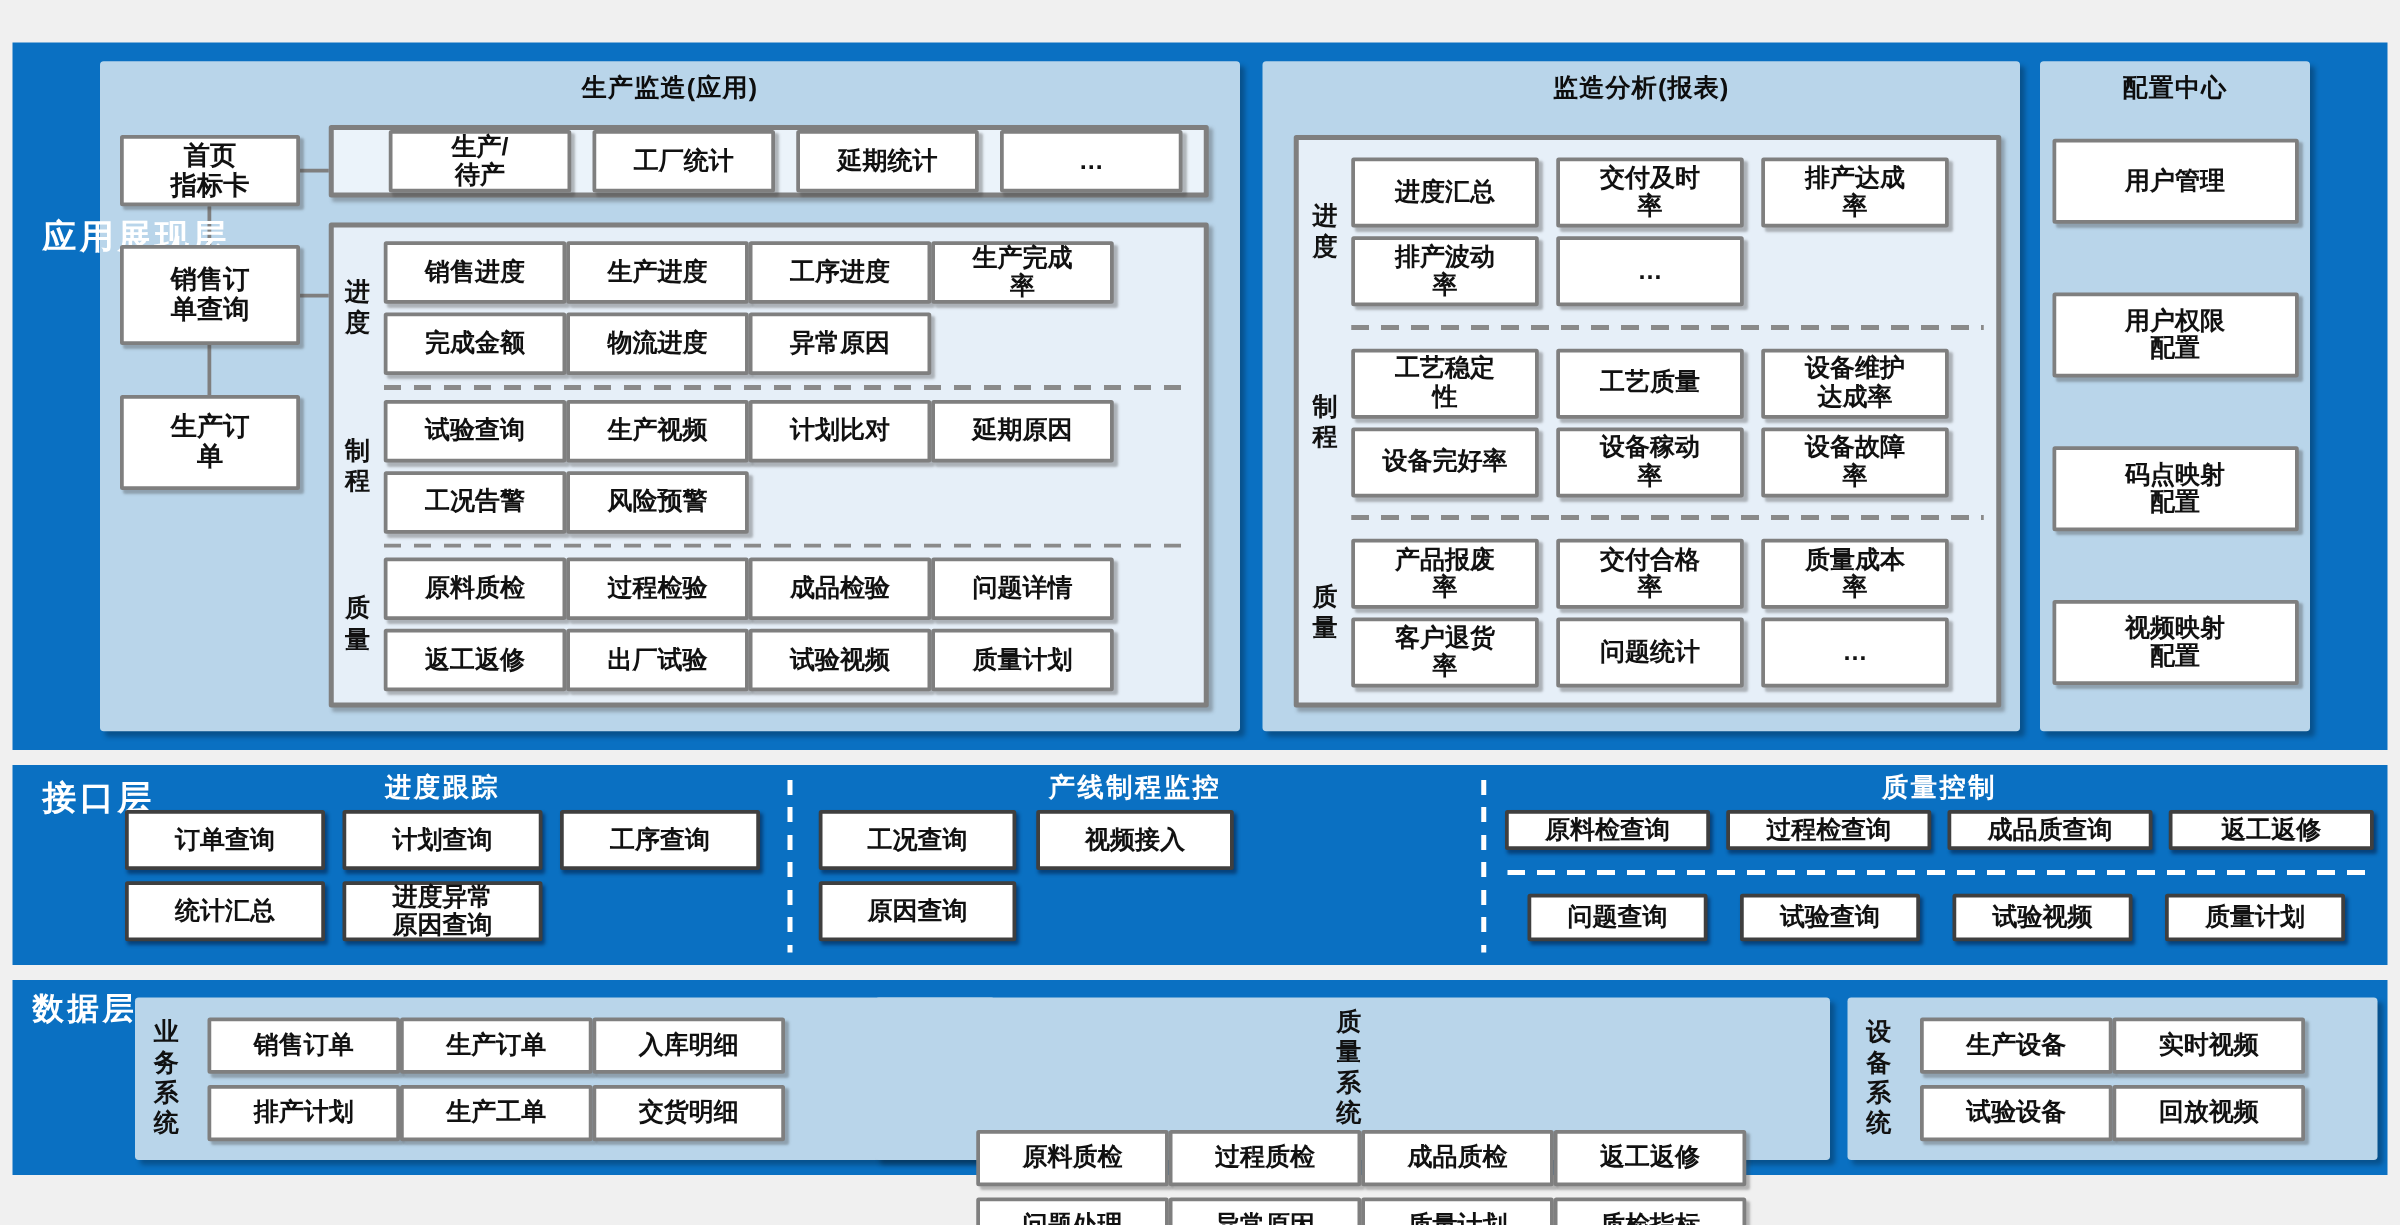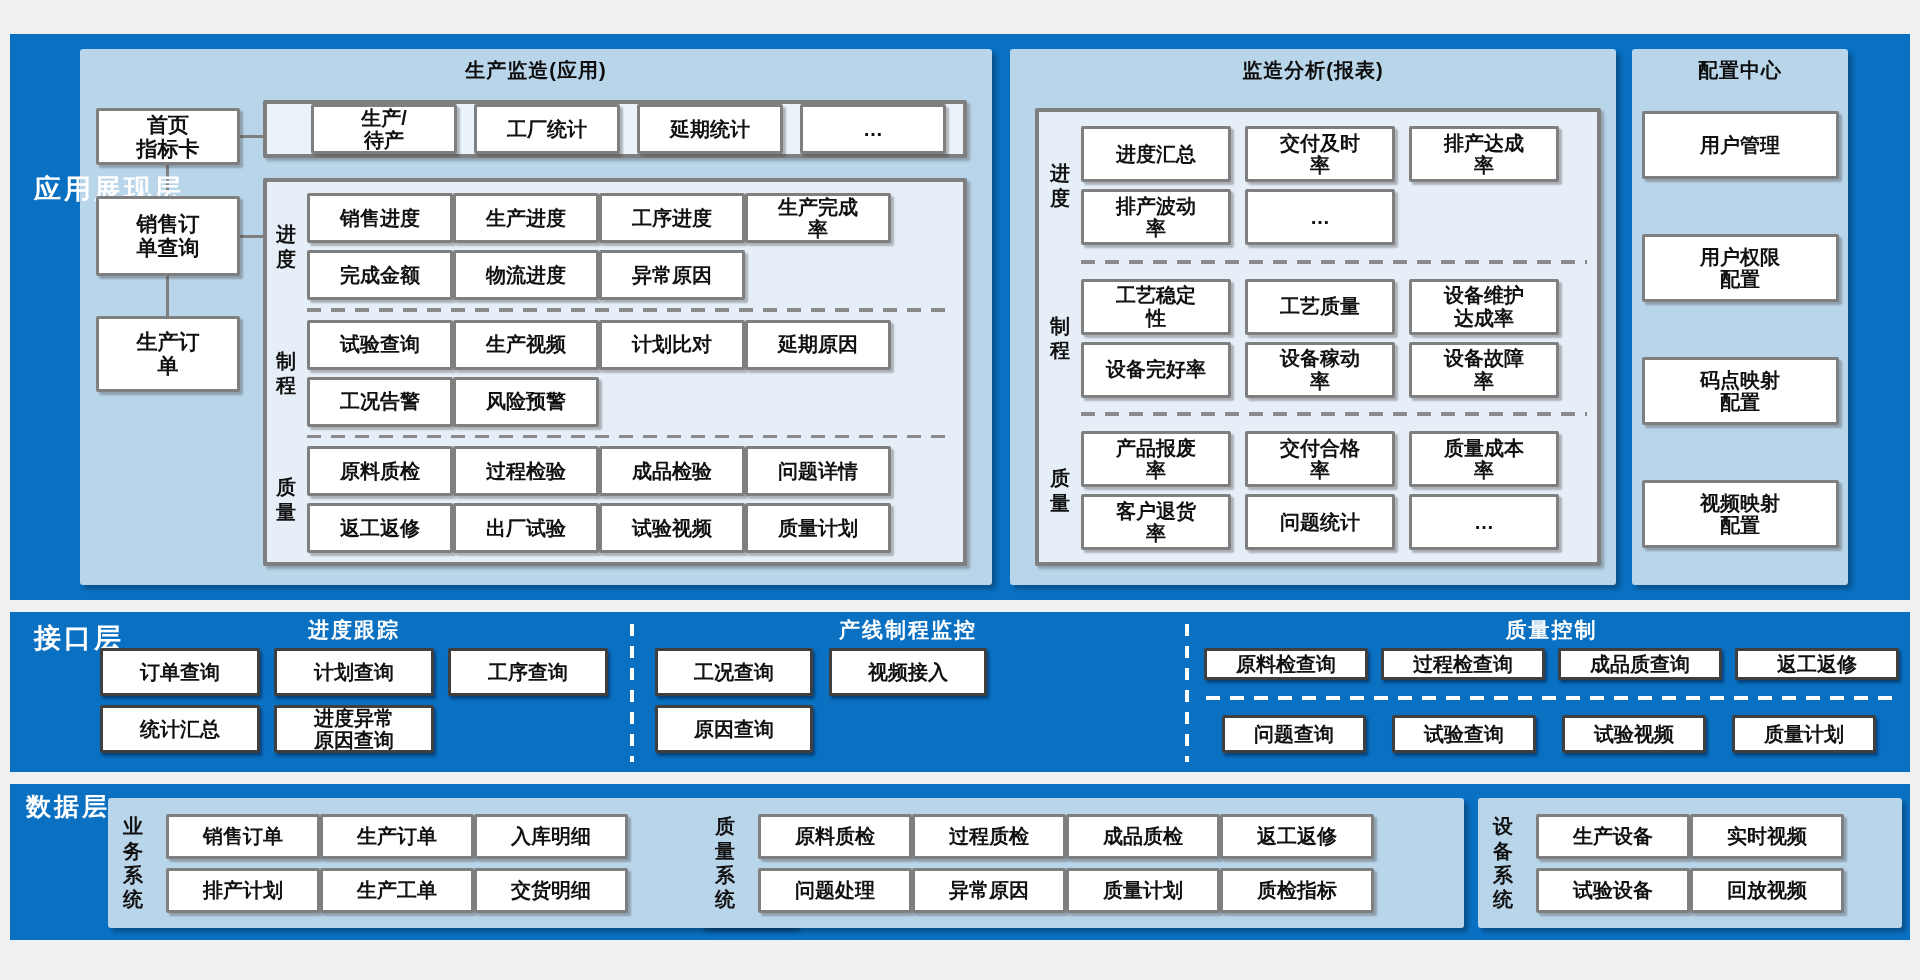--- a/index.html
+++ b/index.html
@@ -132,21 +132,21 @@
 
   
   .sys-panel {
     position:absolute; top:14px; height:130px;
     display:flex; align-items:center; padding:8px 10px 8px 12px;
   }
   .sys-panel .rows { margin-left:12px; gap:9px; }
   .sys-panel .row { gap:0; }
   .sys-panel .box { width:154px; height:45px; }
   #sys1 { left:98px;  width:688px; }
-  #sys2 { left:690px; width:764px; }
+  #sys2 { left:690px; width:764px;flex-direction:column; }
   #sys3 { left:1468px; width:424px; }
 </style>
 </head>
 <body>
 
 <div class="layer" id="app-layer">
 
   <div class="lpanel" id="prod-panel">
     <div class="panel-title">生产监造(应用)</div>
 

